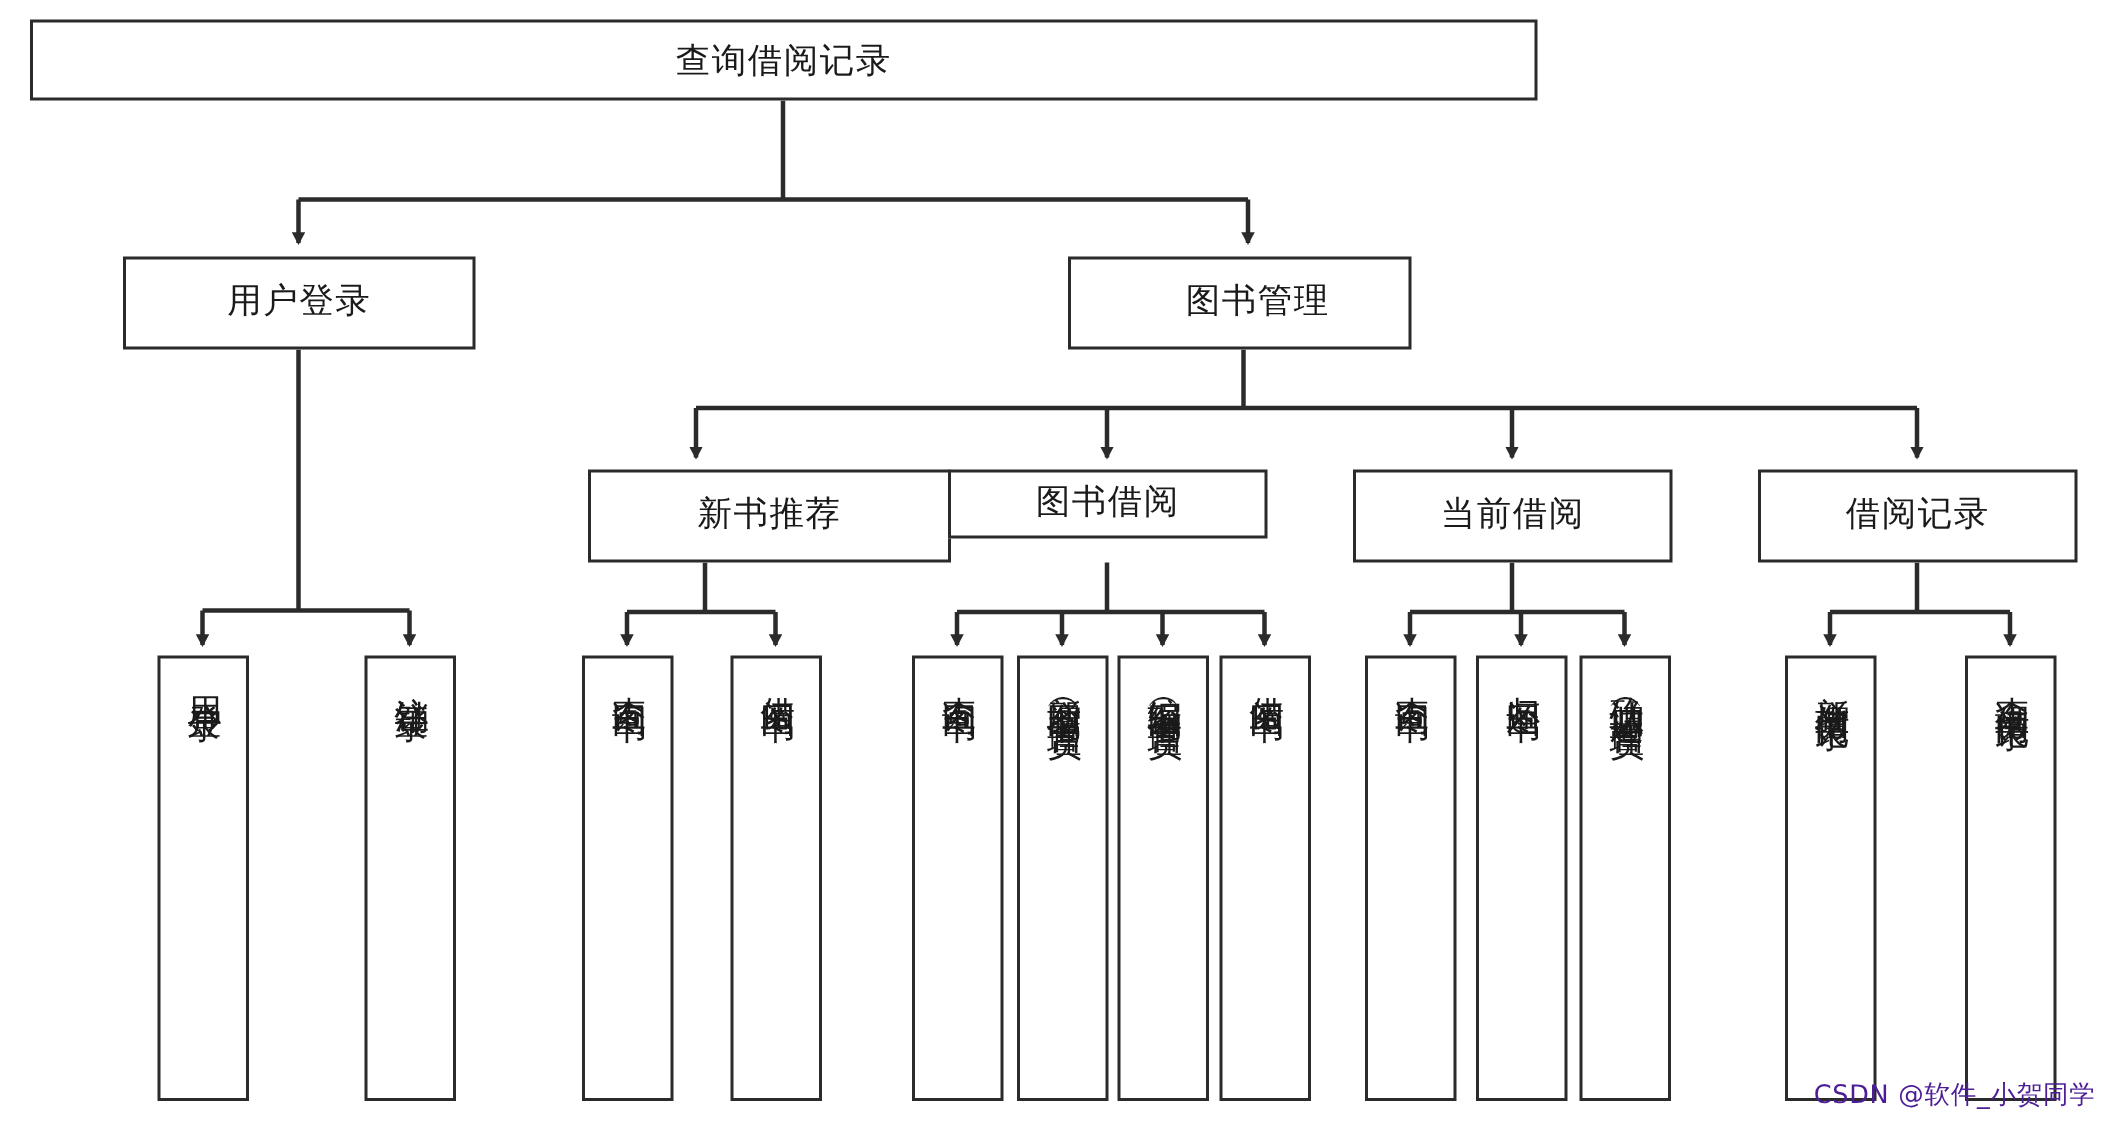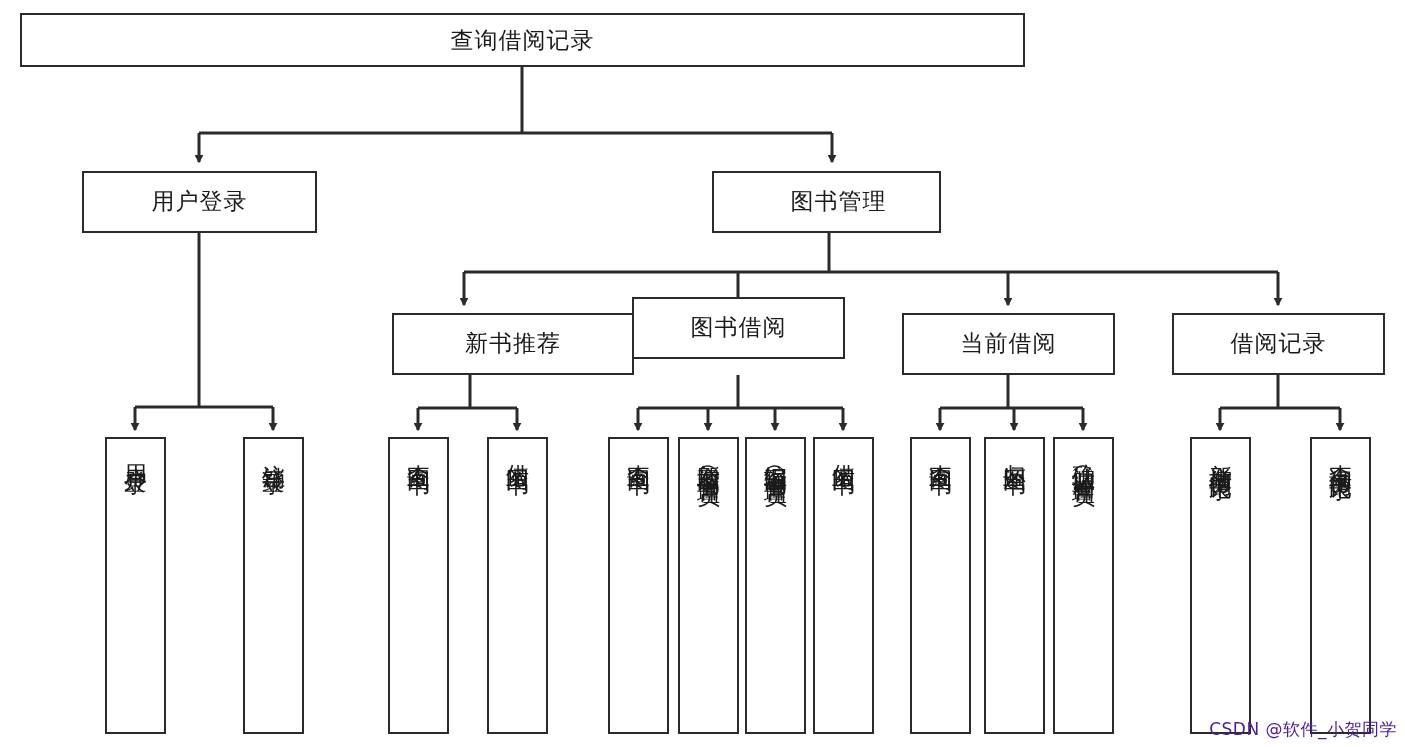--- a/index.html
+++ b/index.html
@@ -135,21 +135,21 @@
   </div>
 
   <div class="node node-h" style="left:712px; top:171px; width:229px; height:62px;padding-left:24px;">
     <span>图书管理</span>
   </div>
 
   <div class="node node-h" style="left:364px; top:313px; width:242px; height:62px;margin-left:28px;">
     <span>新书推荐</span>
   </div>
 
-  <div class="node node-h" style="left:632px; top:297px; width:213px; height:62px;">
+  <div class="node node-h" style="left:632px; top:313px; width:213px; height:46px;">
     <span>图书借阅</span>
   </div>
 
   <div class="node node-h" style="left:1172px; top:313px; width:213px; height:62px;">
     <span>借阅记录</span>
   </div>
 
   <div class="node node-h" style="left:902px; top:313px; width:213px; height:62px;">
     <span>当前借阅</span>
   </div>

